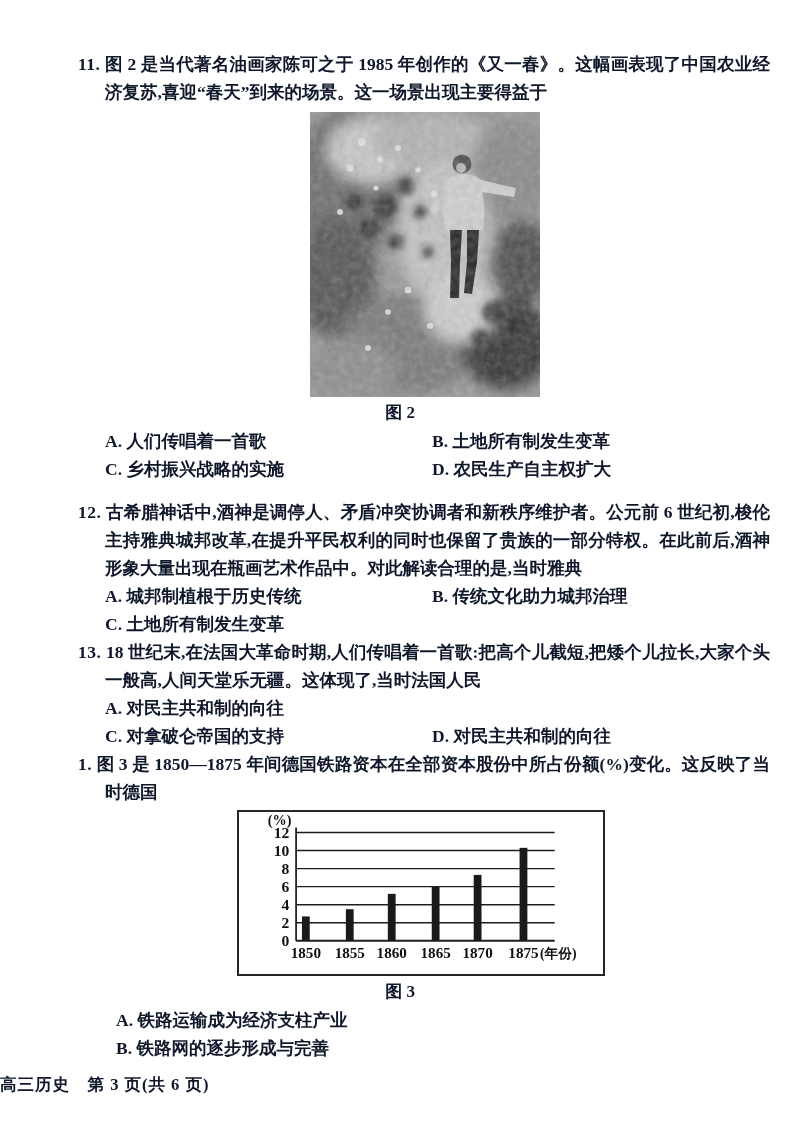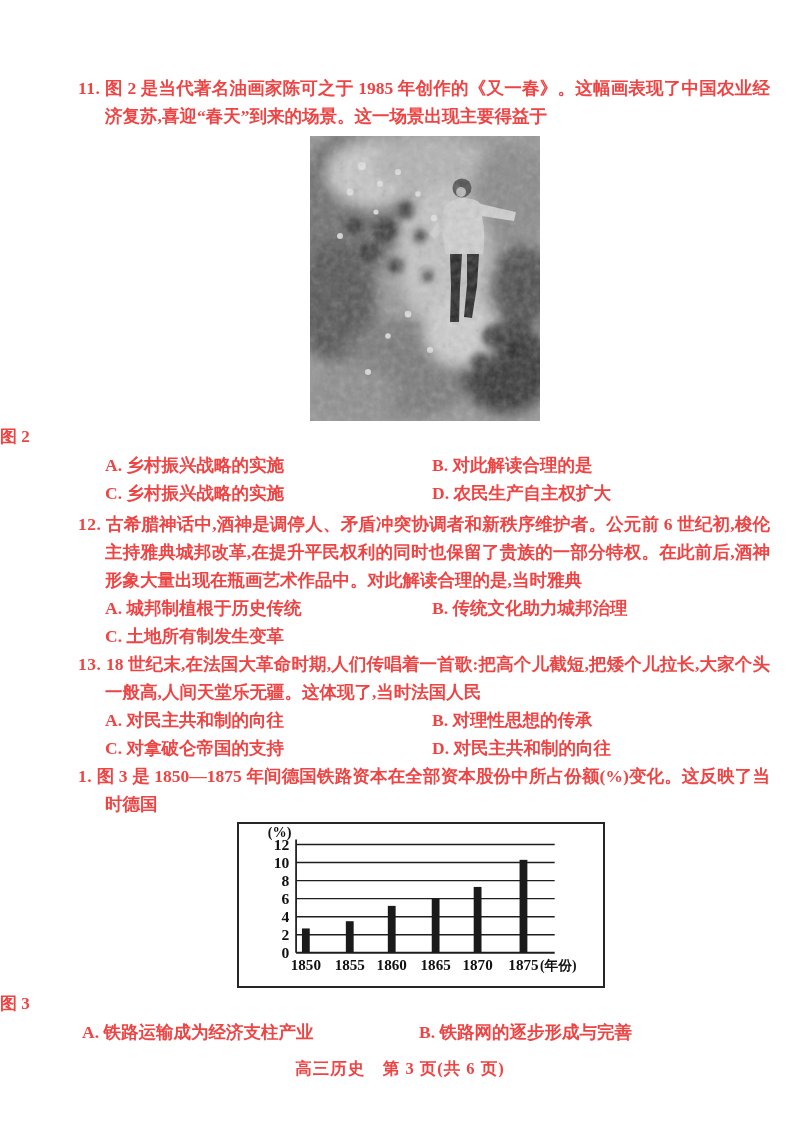--- a/index.html
+++ b/index.html
@@ -1,37 +1,37 @@
 <!DOCTYPE html>
 <html><head>
 <meta charset="utf-8">
 <style>
   html,body { margin:0; padding:0; background:#ffffff; }
   .page {
     position:relative; width:800px; height:1132px; overflow:hidden;
-    background:#fff; color:#ef4444;
+    background:#fff; color:#0f172a;
     font-family:"Liberation Serif", serif; font-weight:bold;
-    padding-top:74px; box-sizing:border-box;
+    padding-top:50px; box-sizing:border-box;
   }
   .q { margin:0 30px 0 105px; text-indent:-27px; font-size:17.5px; line-height:28px; text-align:justify; }
   .q .qnum { letter-spacing:0.5px; }
   .painting-wrap { margin:6px 0 0 310px; width:230px; height:285px; }
-  .fig-caption { text-align:left; font-size:17px; line-height:24px; margin-top:4px; }
+  .fig-caption { text-align:center; font-size:17px; line-height:24px; margin-top:4px; }
   .opts-row { display:flex; margin:0 30px 0 105px; font-size:17.5px; line-height:28px; }
   .opts-row .opt-left { width:327px; flex:none; }
-  .opts-row.q14row { margin-left:82px; }
+  .opts-row.q14row { margin-left:116px;flex-direction:column; }
   .opts-row.q14row .opt-left { width:337px; }
-  .mt2{margin-top:2px;} .mt4{margin-top:3px;}
+  .mt2{margin-top:2px;} .mt4{margin-top:15px;}
   .chart-box {
     width:368px; height:166px; margin:4px 0 0 237px;
     border:2px solid #262626; box-sizing:border-box; background:#fff;
   }
   .chart-box svg { display:block; width:100%; height:100%; }
   .chart-box text { font-family:"Liberation Serif", serif; }
-  .footer { text-align:center; font-size:16.5px; margin-top:12px; letter-spacing:1px; }
+  .footer { text-align:left; font-size:16.5px; margin-top:12px; letter-spacing:1px; }
 </style>
 </head>
 <body>
 
 <div class="page">
 
   <div class="q"><span class="qnum">11.</span> <span>图 2 是当代著名油画家陈可之于 1985 年创作的《又一春》。这幅画表现了中国农业经济复苏,喜迎“春天”到来的场景。这一场景出现主要得益于</span></div>
 
   <div class="painting-wrap">
     <svg viewBox="0 0 230 285" xmlns="http://www.w3.org/2000/svg">
@@ -95,41 +95,40 @@
         <path d="M137,74 L119,98 L125,103 L140,86 Z" fill="#cccccc"></path>
         <path d="M140,118 L152,118 L150,152 L149,186 L140,186 L141,150 Z" fill="#262626"></path>
         <path d="M157,118 L169,118 L167,150 L162,182 L154,181 L157,149 Z" fill="#262626"></path>
       </g>
       <rect width="230" height="285" filter="url(#grain)" opacity="0.33"></rect>
     </svg>
   </div>
   <div class="fig-caption">图 2</div>
 
   <div class="opts-row mt2">
-    <span class="opt-left">A. 乡村振兴战略的实施</span>
-    <span>B. 对此解读合理的是</span>
+    <span class="opt-left">A. 人们传唱着一首歌</span>
+    <span>B. 土地所有制发生变革</span>
   </div>
   <div class="opts-row">
     <span class="opt-left">C. 乡村振兴战略的实施</span>
     <span>D. 农民生产自主权扩大</span>
   </div>
 
   <div class="q mt4"><span class="qnum">12.</span> <span>古希腊神话中,酒神是调停人、矛盾冲突协调者和新秩序维护者。公元前 6 世纪初,梭伦主持雅典城邦改革,在提升平民权利的同时也保留了贵族的一部分特权。在此前后,酒神形象大量出现在瓶画艺术作品中。对此解读合理的是,当时雅典</span></div>
   <div class="opts-row">
     <span class="opt-left">A. 城邦制植根于历史传统</span>
     <span>B. 传统文化助力城邦治理</span>
   </div>
   <div class="opts-row">
     <span class="opt-left">C. 土地所有制发生变革</span>
   </div>
 
   <div class="q"><span class="qnum">13.</span> <span>18 世纪末,在法国大革命时期,人们传唱着一首歌:把高个儿截短,把矮个儿拉长,大家个头一般高,人间天堂乐无疆。这体现了,当时法国人民</span></div>
   <div class="opts-row">
     <span class="opt-left">A. 对民主共和制的向往</span>
-    <span>B. 对理性思想的传承</span>
   </div>
   <div class="opts-row">
     <span class="opt-left">C. 对拿破仑帝国的支持</span>
     <span>D. 对民主共和制的向往</span>
   </div>
 
   <div class="q"><span class="qnum">1.</span> <span>图 3 是 1850—1875 年间德国铁路资本在全部资本股份中所占份额(%)变化。这反映了当时德国</span></div>
 
   <div class="chart-box">
     <svg id="chart-svg" viewBox="0 0 368 166" xmlns="http://www.w3.org/2000/svg">

